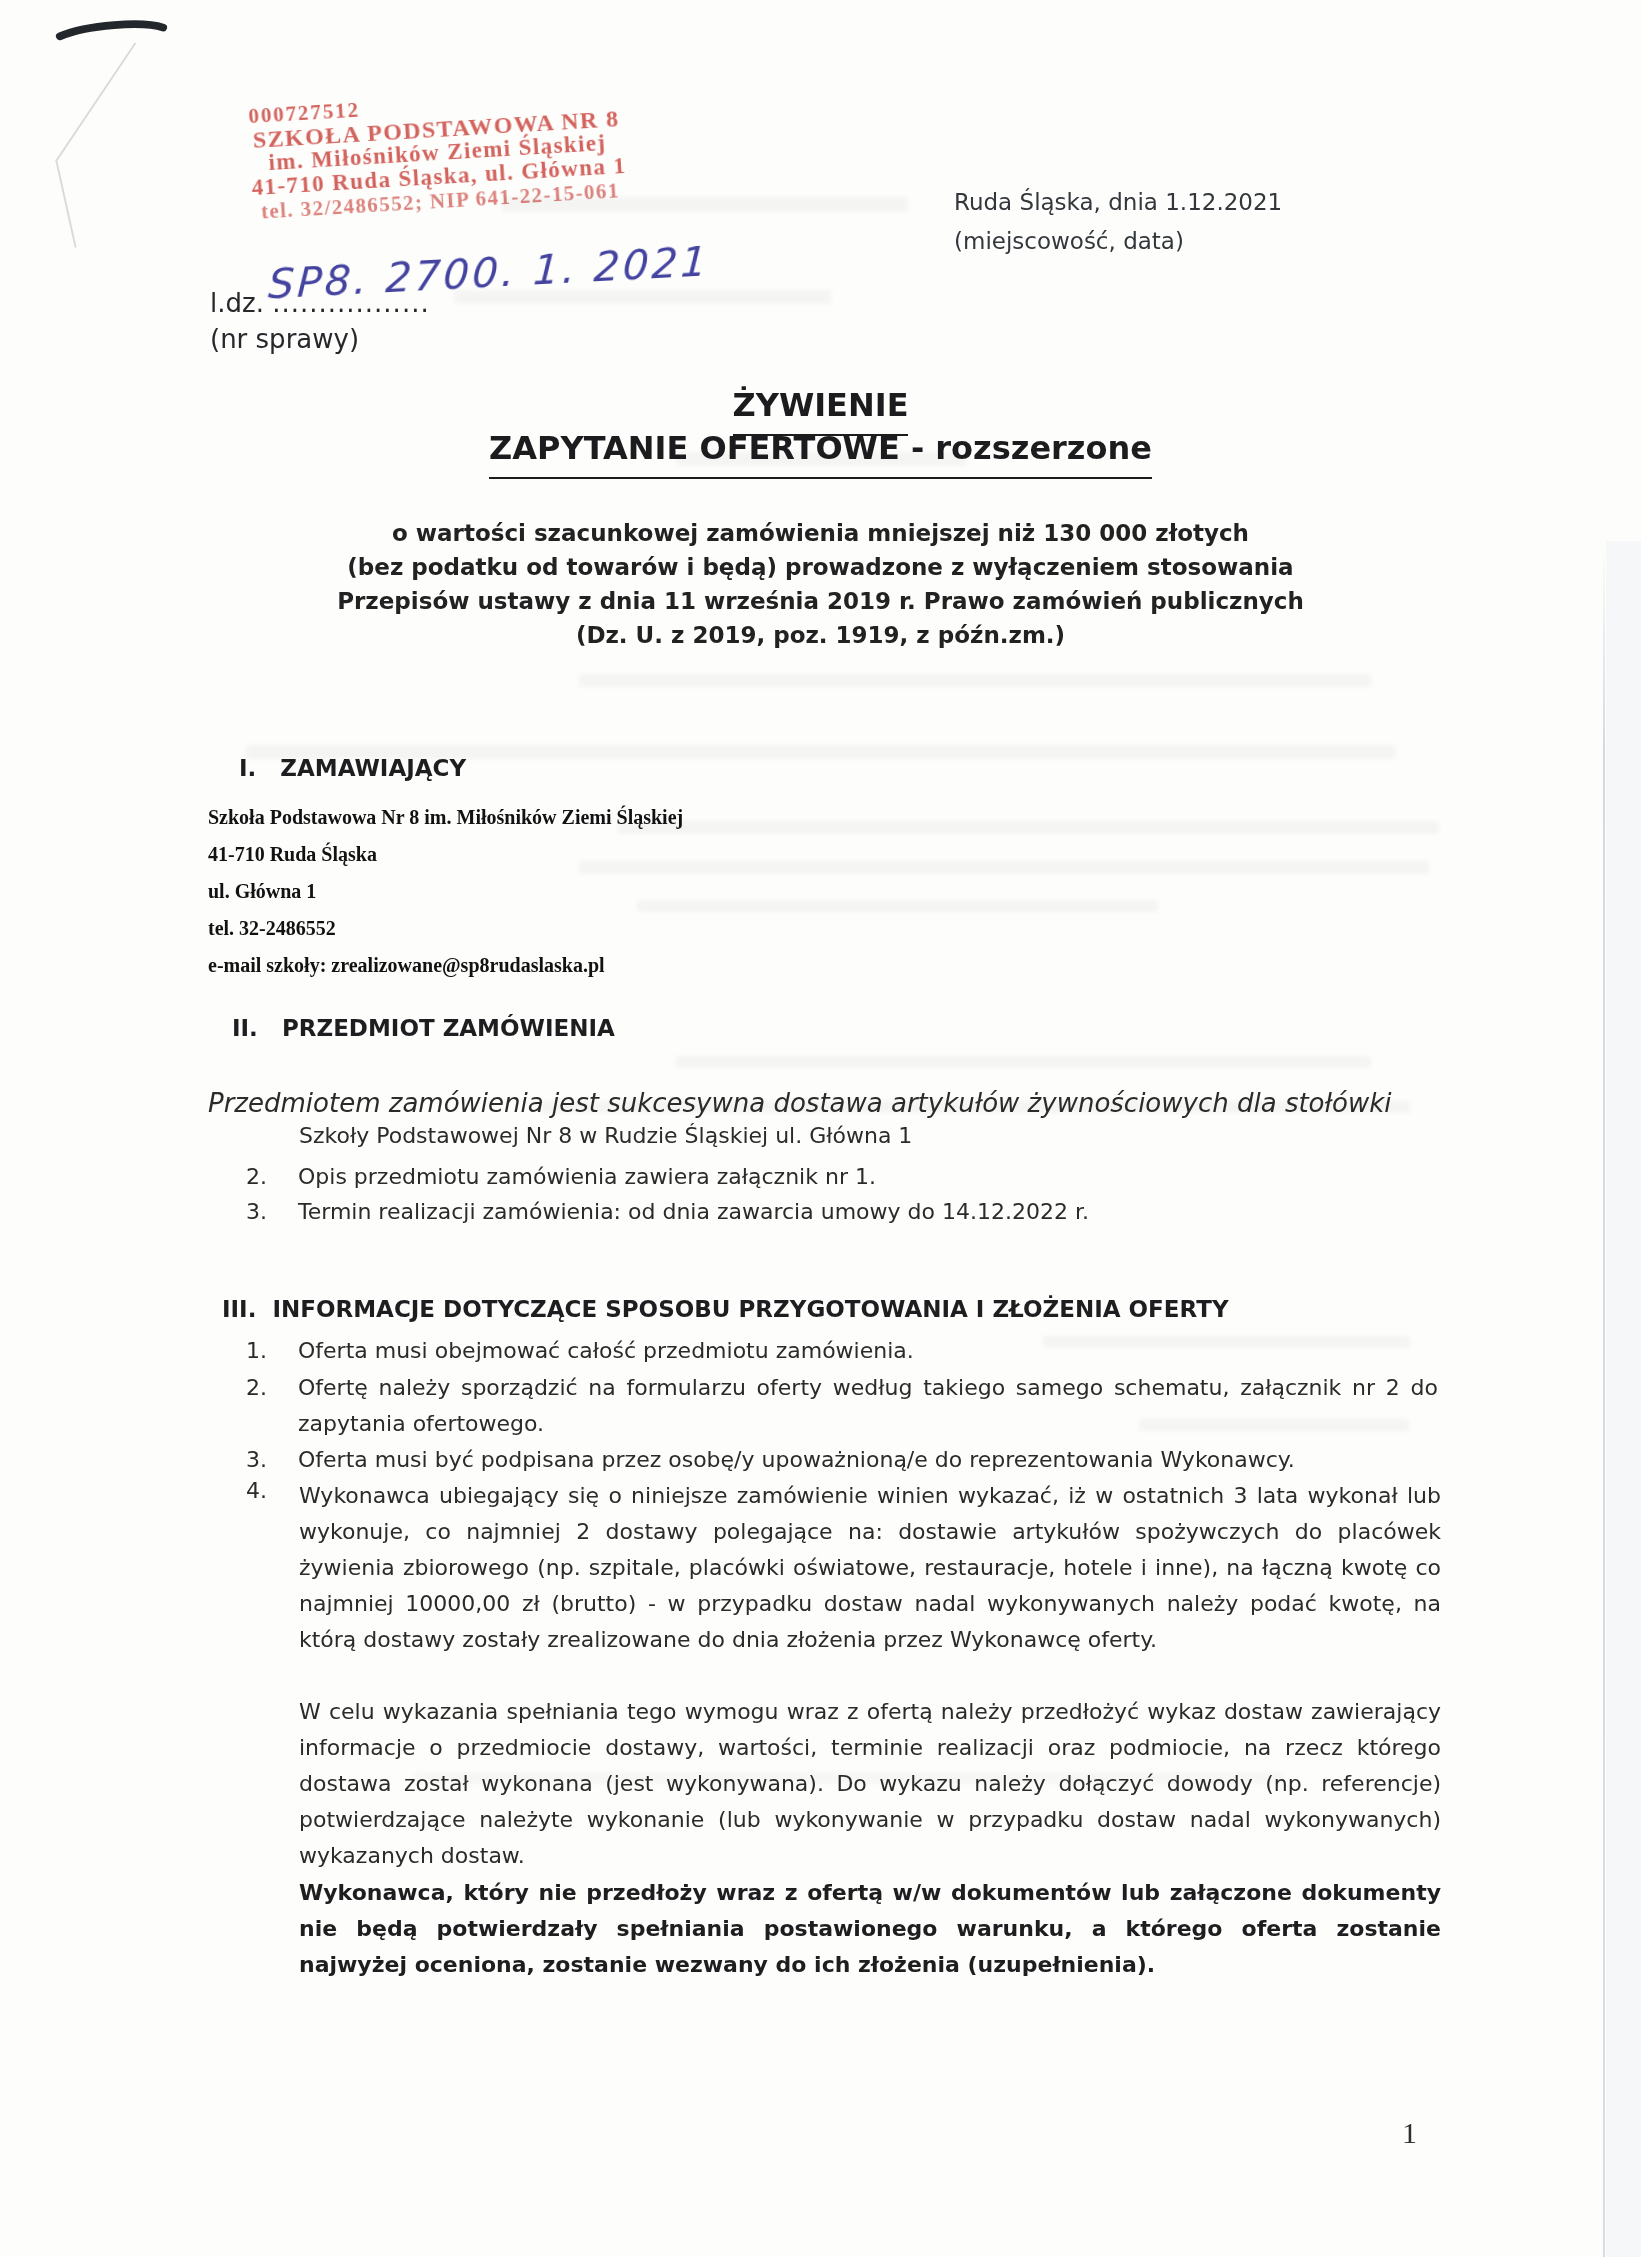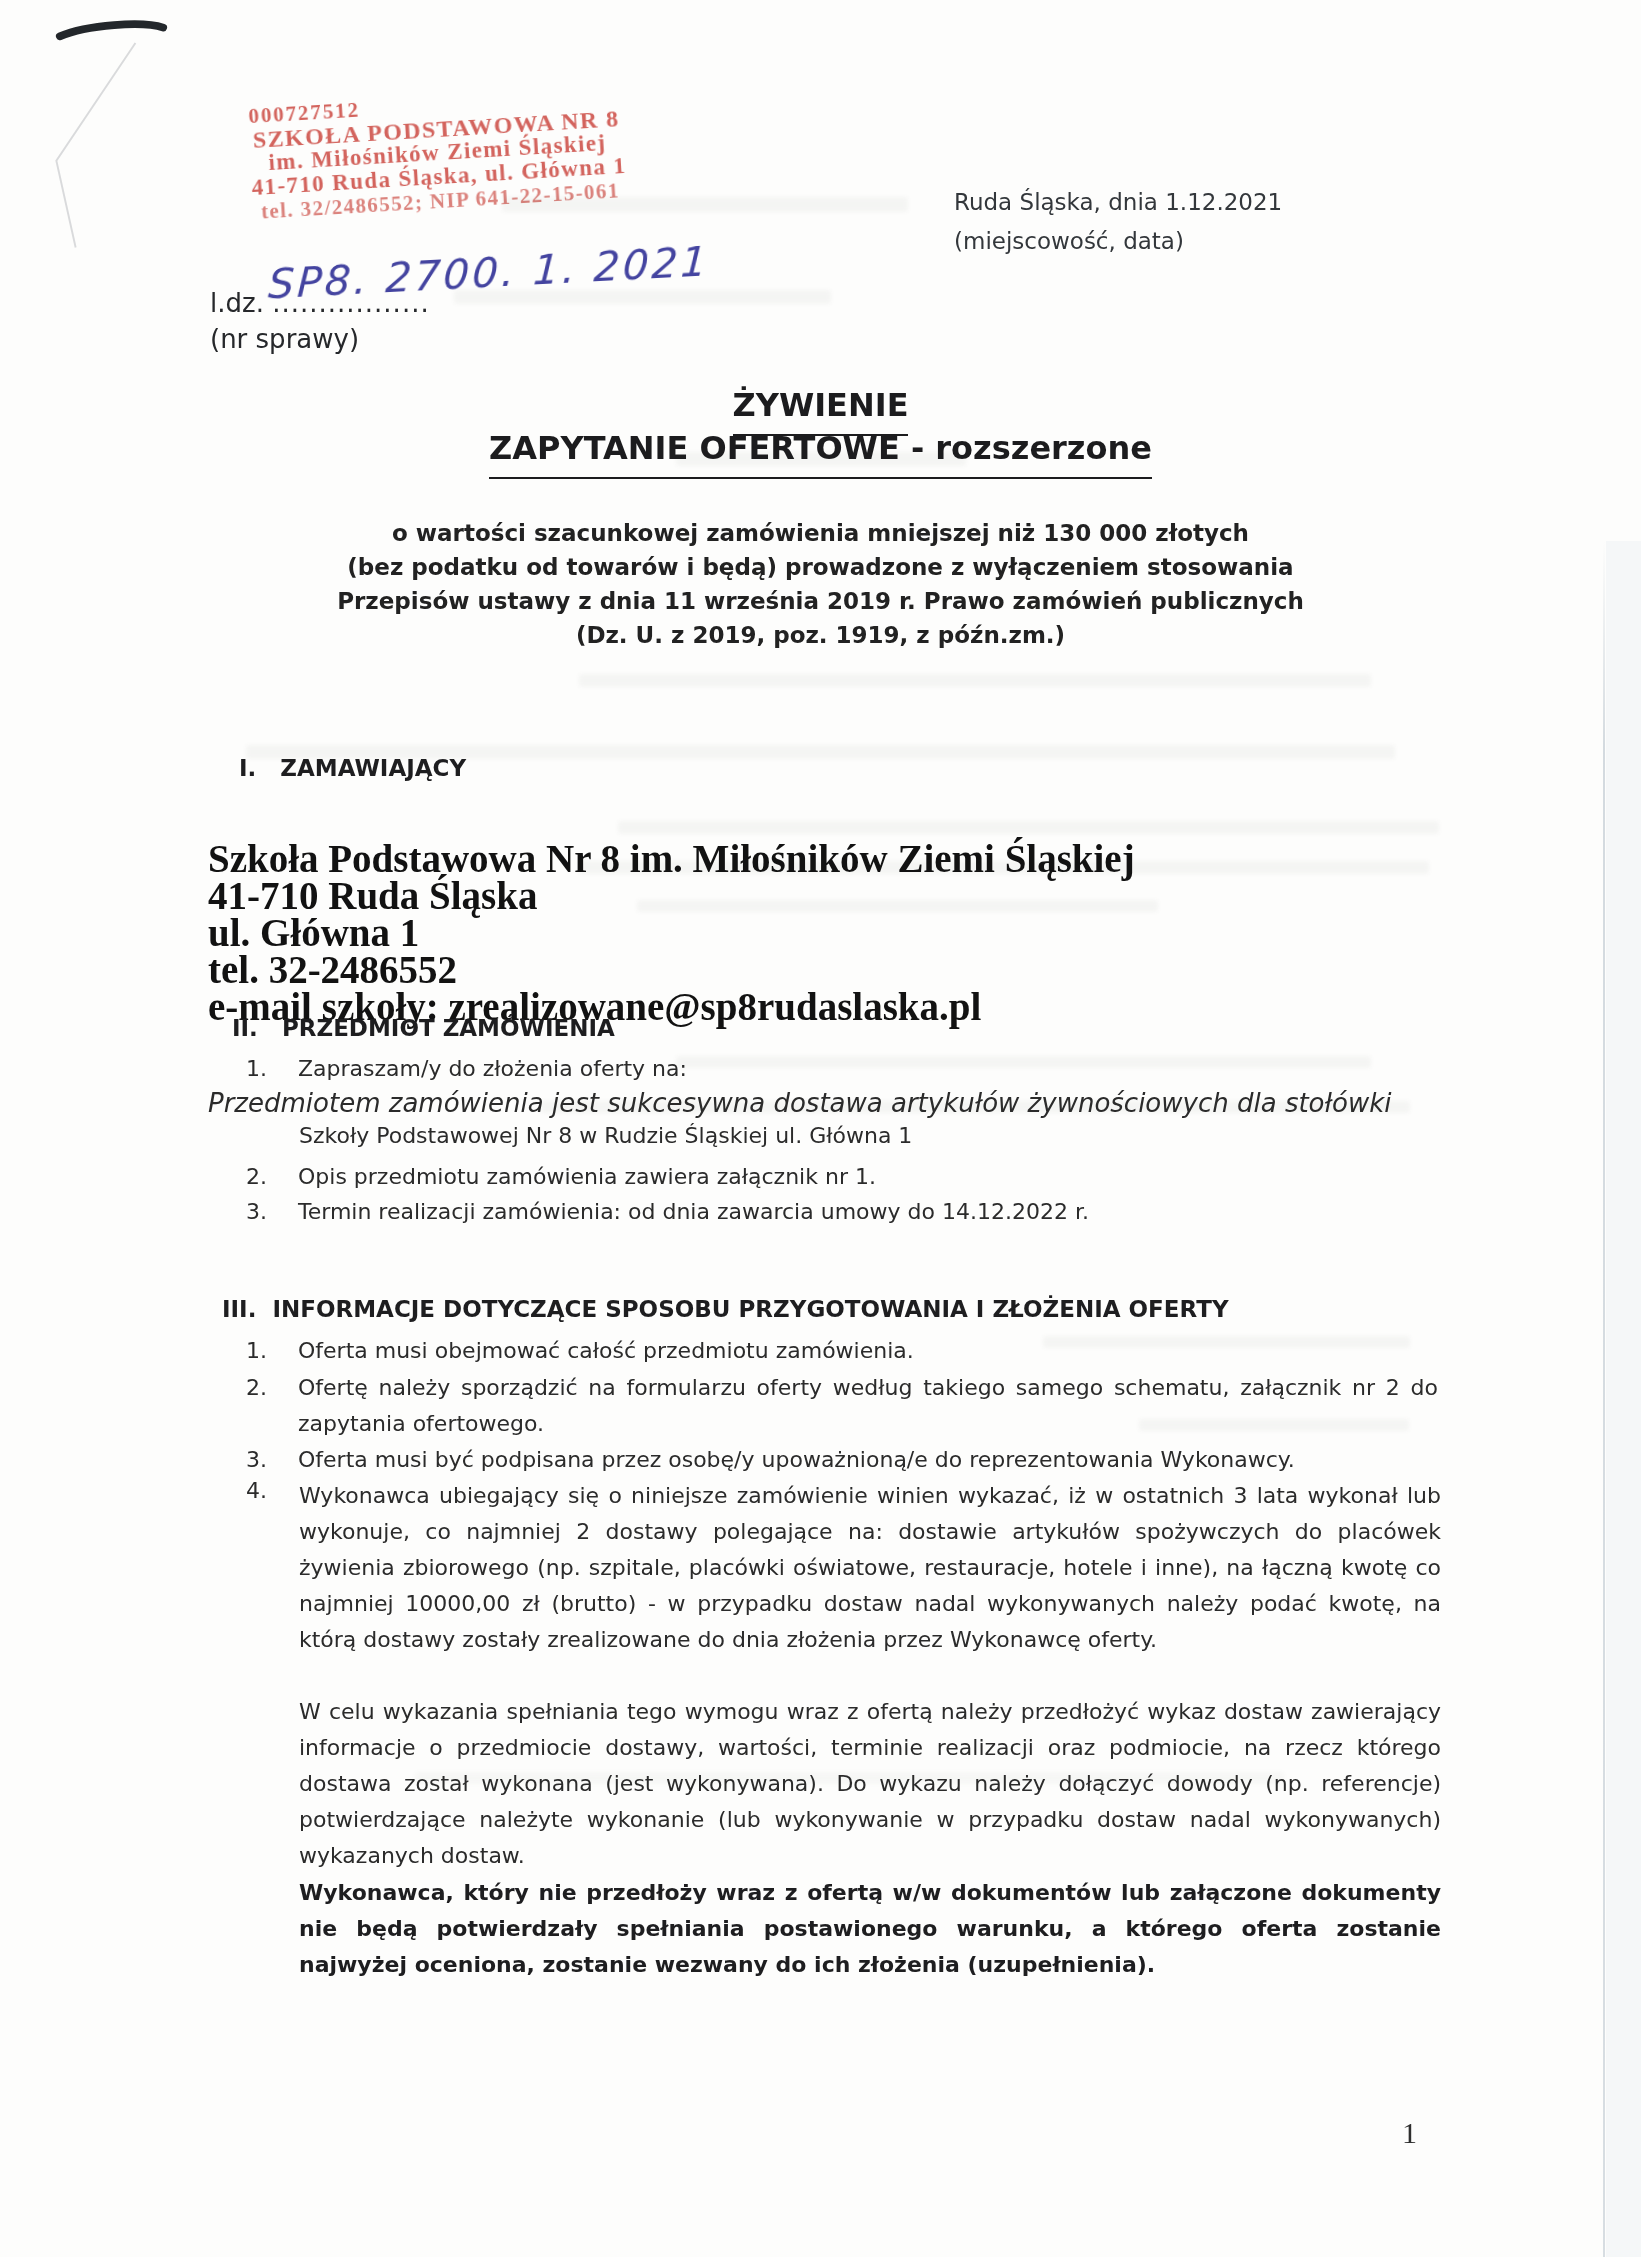--- a/index.html
+++ b/index.html
@@ -59,23 +59,23 @@
   .title{left:0;width:1641px;text-align:center;font-weight:bold;color:#1c1c1e;}
   .title-1{top:386px;font-size:32px;}
   .title-2{top:429px;font-size:32px;}
   .underl{border-bottom:2.9px solid #1c1c1e;padding-bottom:10px;}
   
   .intro{left:0;top:516px;width:1641px;text-align:center;font-weight:bold;font-size:23px;line-height:34px;color:#222;}
   
   .sec-head{font-weight:bold;font-size:23px;color:#1e1e20;white-space:nowrap;}
   
   .address{
-    left:208px;top:840px;
+    left:208px;top:799px;
     font-family:"Liberation Serif",serif;
-    font-weight:bold;font-size:39px;line-height:37px;color:#121212;white-space:nowrap;
+    font-weight:bold;font-size:20px;line-height:37px;color:#121212;white-space:nowrap;
   }
   
   .li{position:absolute;left:246px;width:1197px;font-size:22px;line-height:36px;}
   .li .num{display:inline-block;width:52px;vertical-align:top;}
   .li .itxt{display:inline-block;width:1140px;vertical-align:top;}
   .just{text-align:justify;}
   .para{position:absolute;left:299px;width:1142px;font-size:22px;line-height:36px;text-align:justify;}
   .bold{font-weight:bold;color:#1e1e20;}
   .flush{position:absolute;left:208px;font-size:26px;white-space:nowrap;font-style:italic;}
   .indent2{position:absolute;left:299px;font-size:22px;white-space:nowrap;}
@@ -153,23 +153,20 @@
     <div>41-710 Ruda Śląska</div>
     <div>ul. Główna 1</div>
     <div>tel. 32-2486552</div>
     <div>e-mail szkoły: zrealizowane@sp8rudaslaska.pl</div>
   </div>
 
   <div class="abs sec-head" style="left:232px;top:1015px">
     <span>II.</span>&nbsp;&nbsp;
     <span>PRZEDMIOT ZAMÓWIENIA</span>
   </div>
-  <div class="li" style="top:1051px">
-    <span class="num">1.</span><span class="itxt">Zapraszam/y do złożenia oferty na:</span>
-  </div>
   <div class="flush" style="top:1088px">Przedmiotem zamówienia jest sukcesywna dostawa artykułów żywnościowych dla stołówki</div>
   <div class="indent2" style="top:1123px">Szkoły Podstawowej Nr 8 w Rudzie Śląskiej ul. Główna 1</div>
   <div class="li" style="top:1159px">
     <span class="num">2.</span><span class="itxt">Opis przedmiotu zamówienia zawiera załącznik nr 1.</span>
   </div>
   <div class="li" style="top:1194px">
     <span class="num">3.</span><span class="itxt">Termin realizacji zamówienia: od dnia zawarcia umowy do 14.12.2022 r.</span>
   </div>
 
   <div class="abs sec-head" style="left:222px;top:1296px">

